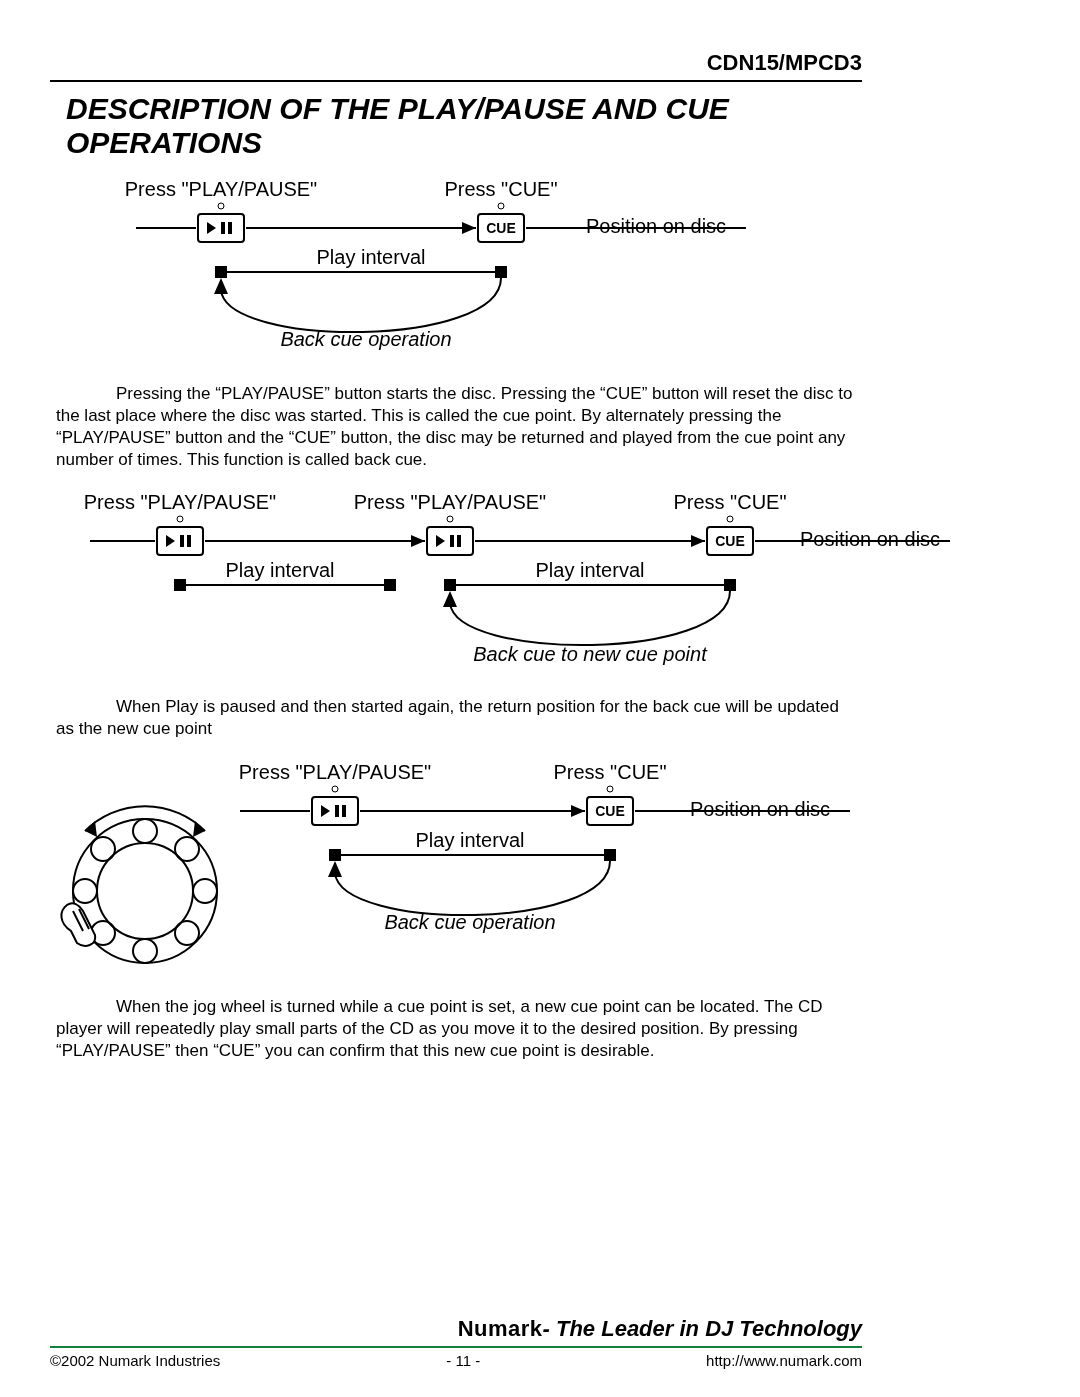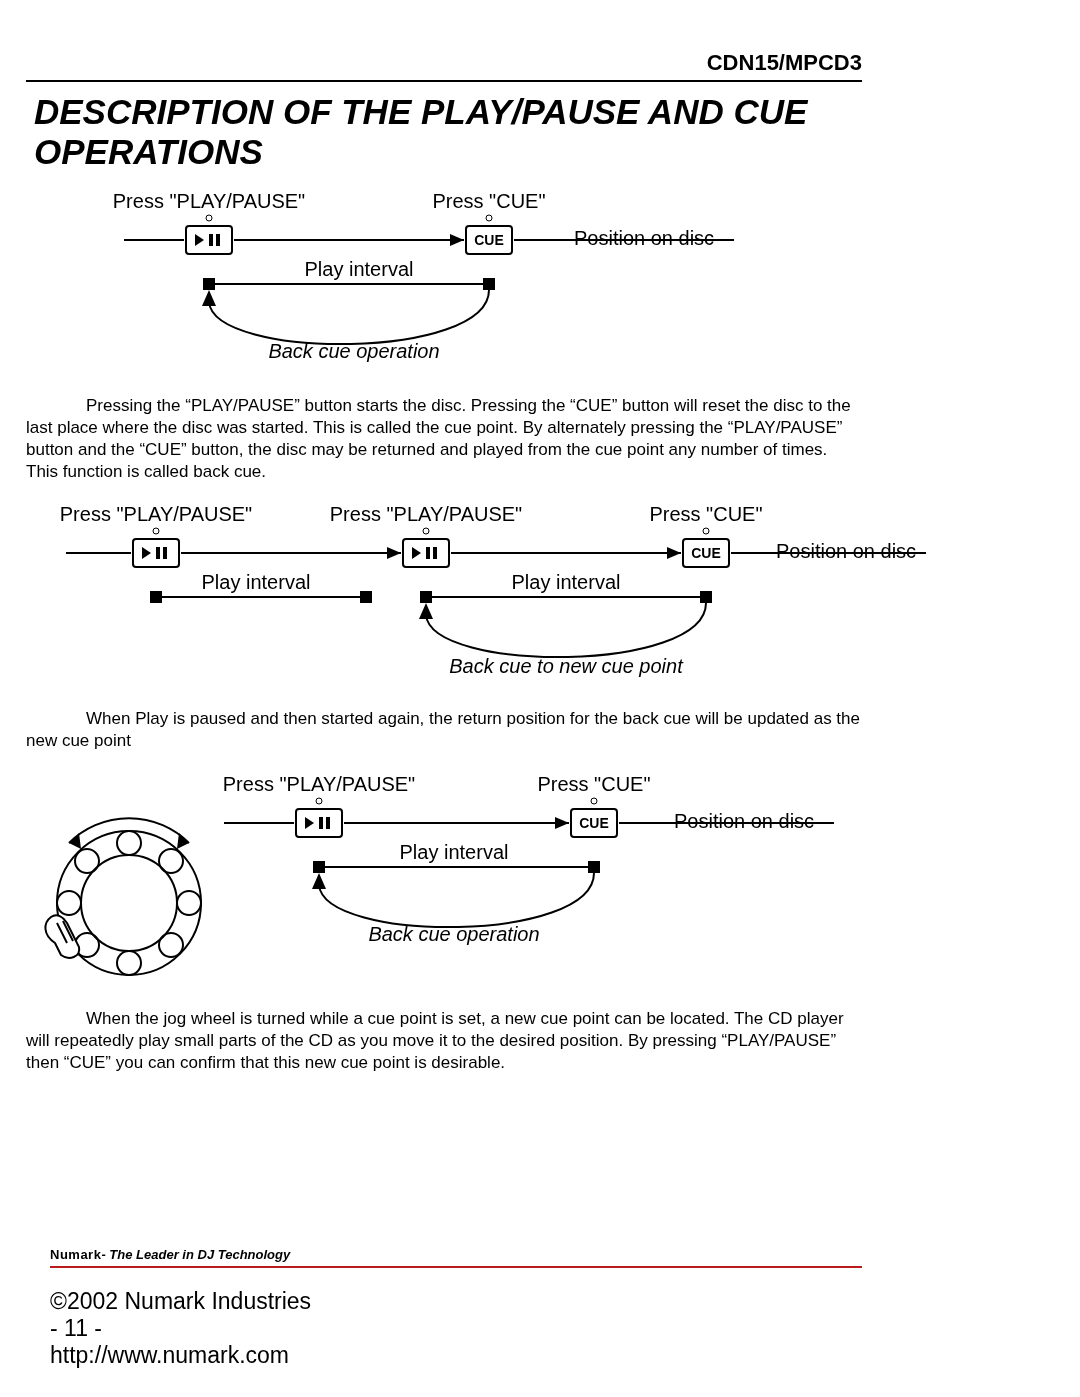--- a/index.html
+++ b/index.html
@@ -7,80 +7,79 @@
     padding: 0;
     background: #fff;
     font-family: Arial, Helvetica, sans-serif;
     color: #000;
   }
   .page {
     width: 912px;
     height: 1397px;
     position: relative;
     box-sizing: border-box;
-    padding: 50px 50px 0 26px;
+    padding: 50px 50px 0 50px;
   }
   .header-right {
     text-align: right;
     font-weight: bold;
     font-size: 22px;
   }
   .rule {
     border: none;
     border-top: 2px solid #000;
     margin: 4px 0 10px 0;
   }
   .title {
     font-style: italic;
     font-weight: bold;
-    font-size: 35px;
-    margin: 6px 0 18px 8px;
+    font-size: 30px;
+    margin: 6px 0 18px 16px;
   }
   .subhead {
     font-weight: bold;
     font-size: 24px;
     margin: 20px 0 10px 0;
   }
   .diagram {
     display: block;
     margin: 0 auto;
   }
   .para {
     font-size: 17px;
     line-height: 1.3;
-    margin: 20px 0;
+    margin: 20px 6px;
   }
   .indent-first {
     text-indent: 60px;
   }
   .footer {
     position: absolute;
     left: 50px;
     right: 50px;
     bottom: 28px;
   }
   .footer-top {
-    text-align: left;
+    text-align: right;
     font-weight: bold;
     font-style: italic;
-    font-size: 13px;
-    border-bottom: 2px solid #b91c1c;
+    font-size: 22px;
+    border-bottom: 2px solid #15803d;
     padding-bottom: 4px;
   }
   .footer-top .brand {
     font-style: normal;
     font-family: "Arial Black", Arial, sans-serif;
     letter-spacing: 0.5px;
   }
   .footer-row {
     display: flex;
     justify-content: space-between;
-    font-size: 23px;
-    margin-top: 20px;
-    flex-direction: column;
+    font-size: 15px;
+    margin-top: 4px;
   }
   
   .svglabel {
     font-family: Arial, Helvetica, sans-serif;
     font-size: 20px;
   }
 </style>
 </head>
 <body>
 

